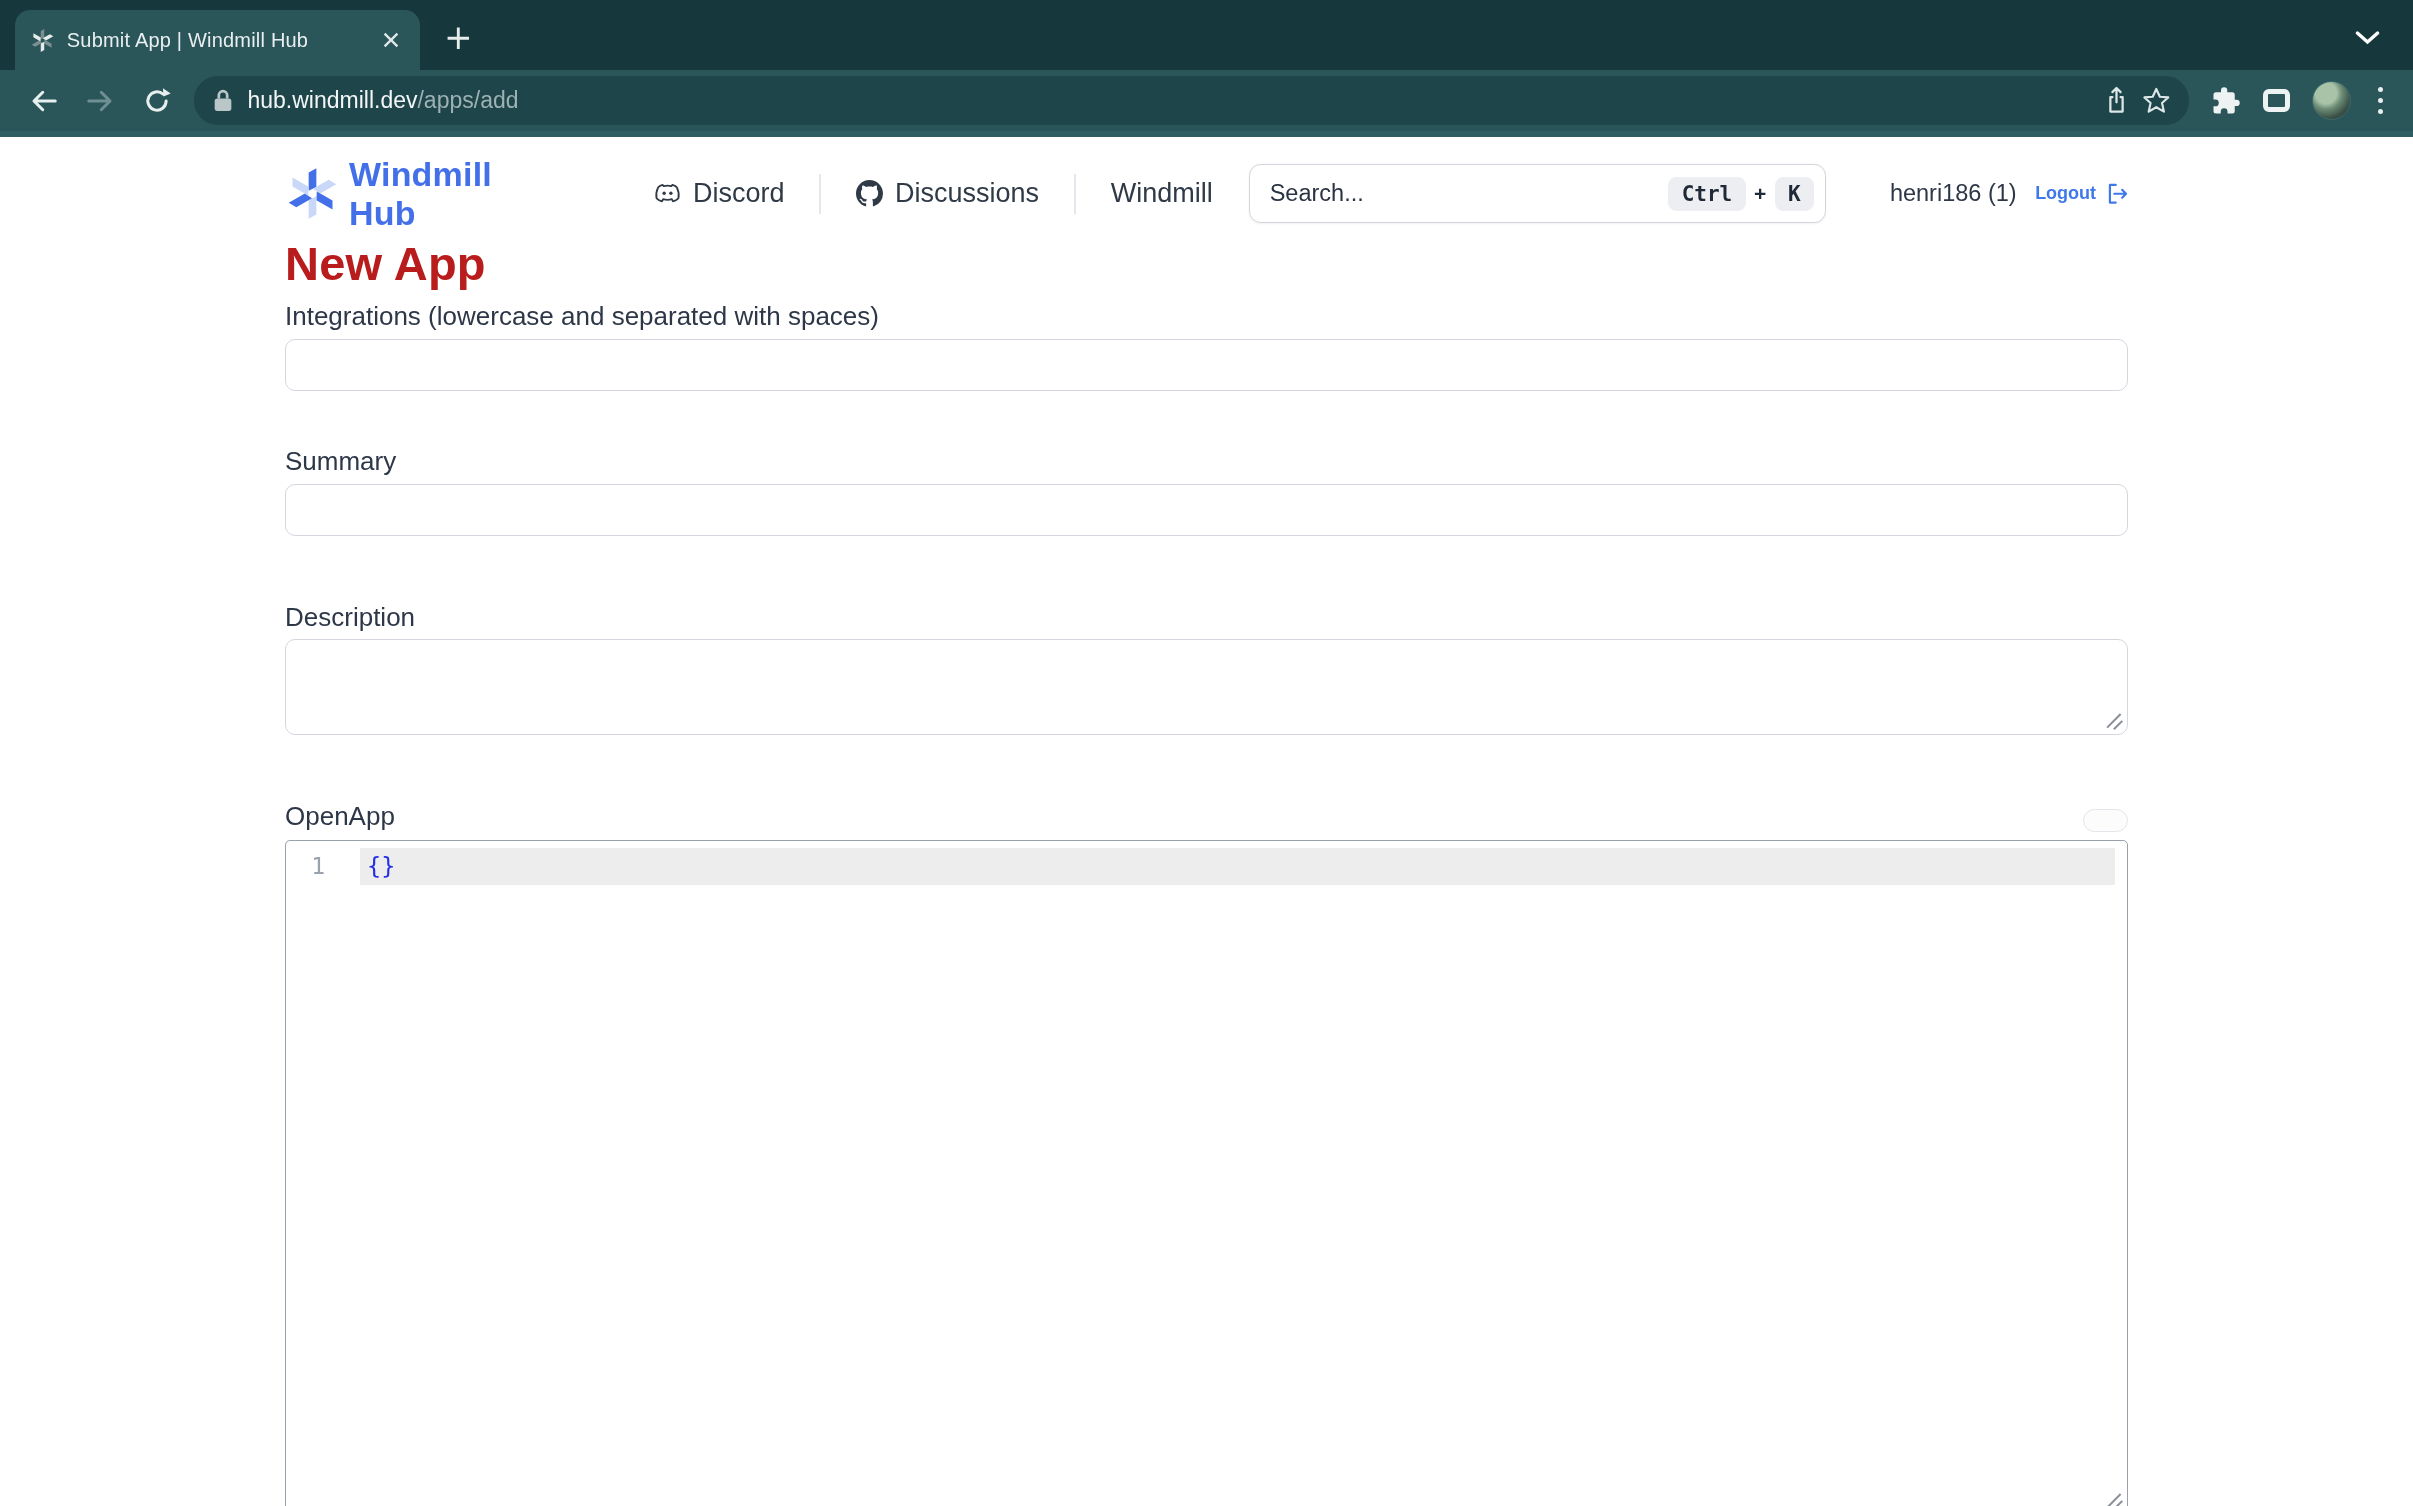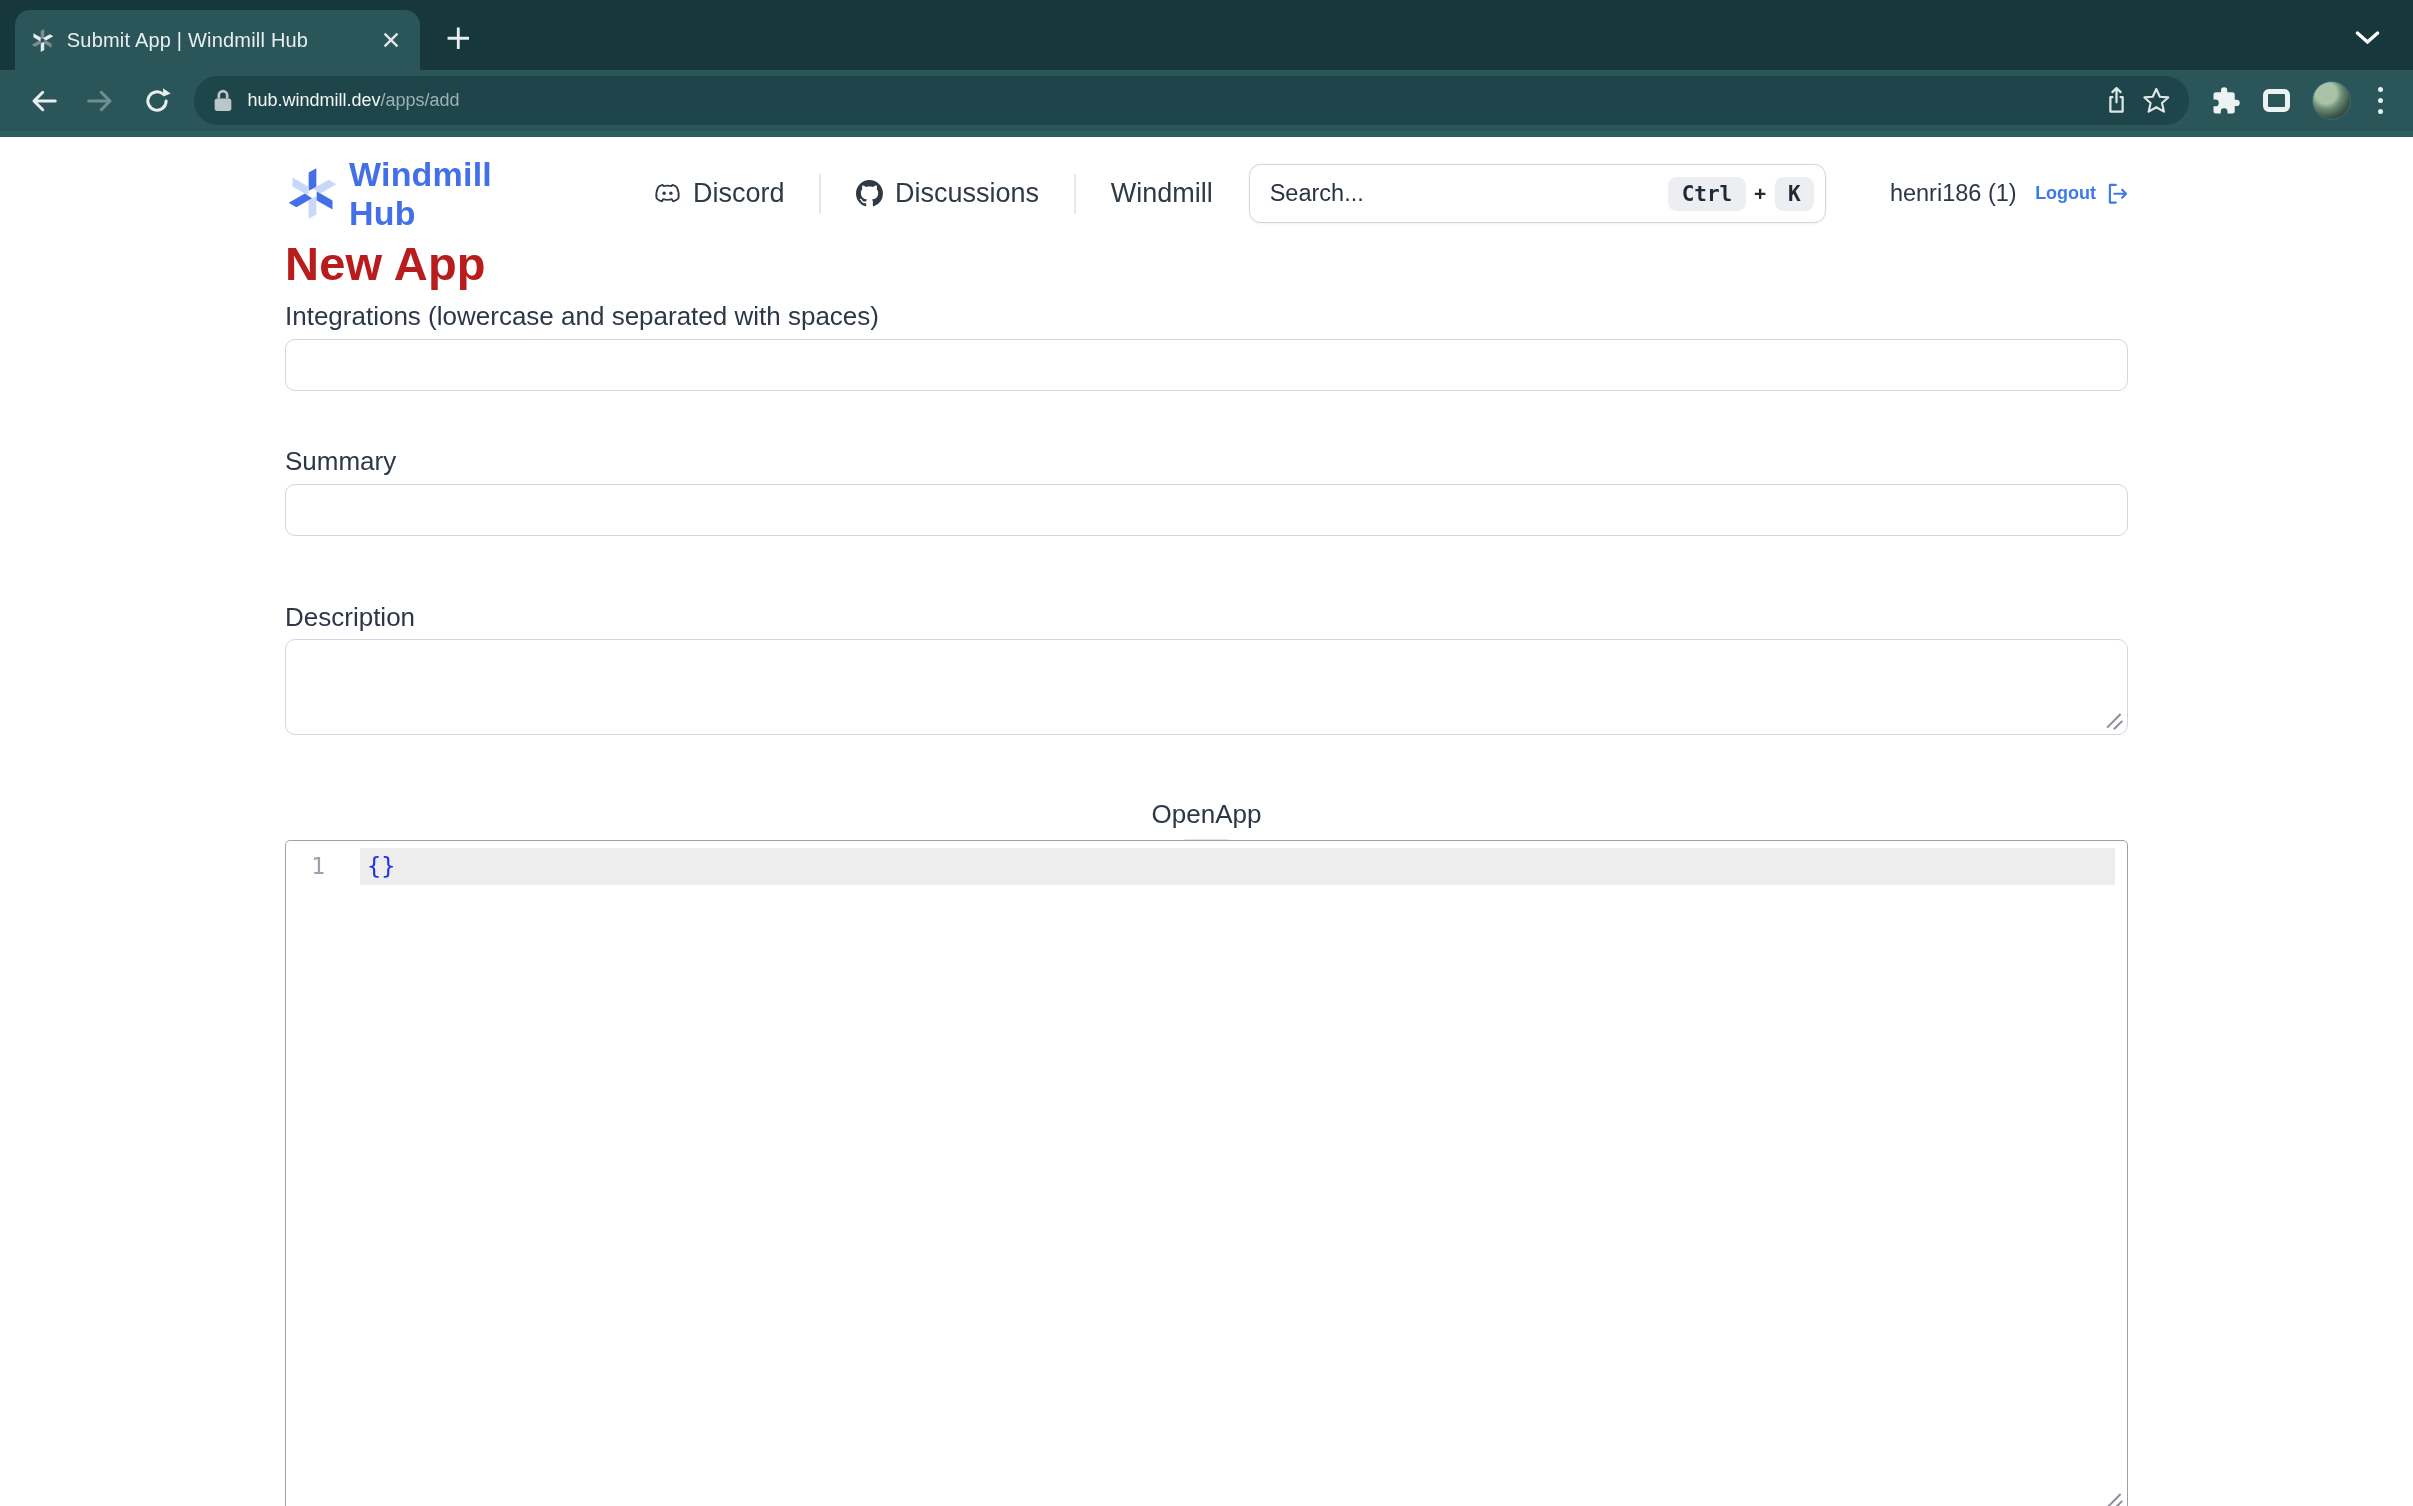--- a/index.html
+++ b/index.html
@@ -21,21 +21,21 @@
   .tab-chevron { position:absolute; right:27px; top:18.5px; width:37px; height:37px;
                  display:flex; align-items:center; justify-content:center; }
 
   .toolbar { height:67px; background:#2a5559; display:flex; align-items:center;
              padding:0 18.5px; gap:6.7px; border-bottom:6.7px solid #2e5e62; }
   .nav-btn { width:50px; height:50px; border-radius:50%; display:flex;
              align-items:center; justify-content:center; flex:0 0 auto; }
   .urlbar { flex:1; height:49px; background:#1e4549; border-radius:24px;
             display:flex; align-items:center; margin:0 8.4px 0 5px;
             padding:0 18.5px; gap:13.4px; min-width:0; }
-  .url-text { font-size:18px; color:#f2f6f6; white-space:nowrap; overflow:hidden; }
+  .url-text { font-size:23px; color:#f2f6f6; white-space:nowrap; overflow:hidden; }
   .url-text .path { color:#9db2b4; }
   .url-spacer { flex:1; }
   .chrome-right { display:flex; align-items:center; gap:22px; padding:0 6.7px; }
   .avatar { width:39px; height:39px; border-radius:50%;
             background:radial-gradient(circle at 35% 30%, #a9c3a8 0 30%, #6d8d77 45%, #3c5247 70%, #242f2a 100%);
             border:1.7px solid #3c6a6e; }
   .dots { display:flex; flex-direction:column; gap:5.9px; padding:5px; }
   .dots i { width:5px; height:5px; border-radius:50%; background:#e8efef; }
   .panel-icon { width:27px; height:23.5px; border:5px solid #edf3f3; border-radius:5.9px; }
 
@@ -80,21 +80,21 @@
   .text-input { display:block; width:100%; height:52px; margin-top:6.7px;
                 border:1.7px solid #d3d7dd; border-radius:10px; padding:0 17px;
                 font-size:23.5px; color:#1f2937; outline:none;
                 font-family:"Liberation Sans", sans-serif; }
   .textarea-wrap { position:relative; margin-top:6.7px; }
   .text-area { display:block; width:100%; height:96px; border:1.7px solid #d3d7dd;
                border-radius:10px; padding:10px 17px; font-size:23.5px; color:#1f2937;
                outline:none; resize:none; font-family:"Liberation Sans", sans-serif; }
   .resize-grip { position:absolute; right:4.2px; bottom:4.2px; width:22px; height:22px; }
 
-  .editor-row { display:flex; align-items:center; justify-content:space-between; height:34px;flex-direction:column; }
+  .editor-row { display:flex; align-items:center; justify-content:space-between; height:34px; }
   .toggle-pill { width:45px; height:23px; border:1.7px solid #e2e5e9; border-radius:11.8px;
                  background:#fcfcfd; margin-top:8.4px; }
   .editor { position:relative; margin-top:6.7px; height:731px;
             border:1.7px solid #99a1ab; border-radius:5px; background:#fff; }
   .editor-gutter { position:absolute; left:0; top:6.7px; width:39px; text-align:right;
                    font-family:"DejaVu Sans Mono", monospace; font-size:23px;
                    color:#9aa3ad; line-height:37px; }
   .editor-linehl { position:absolute; left:74px; right:11.8px; top:6.7px; height:37px;
                    background:#ededee; }
   .editor-code { position:absolute; left:81px; top:6.7px; line-height:37px;

